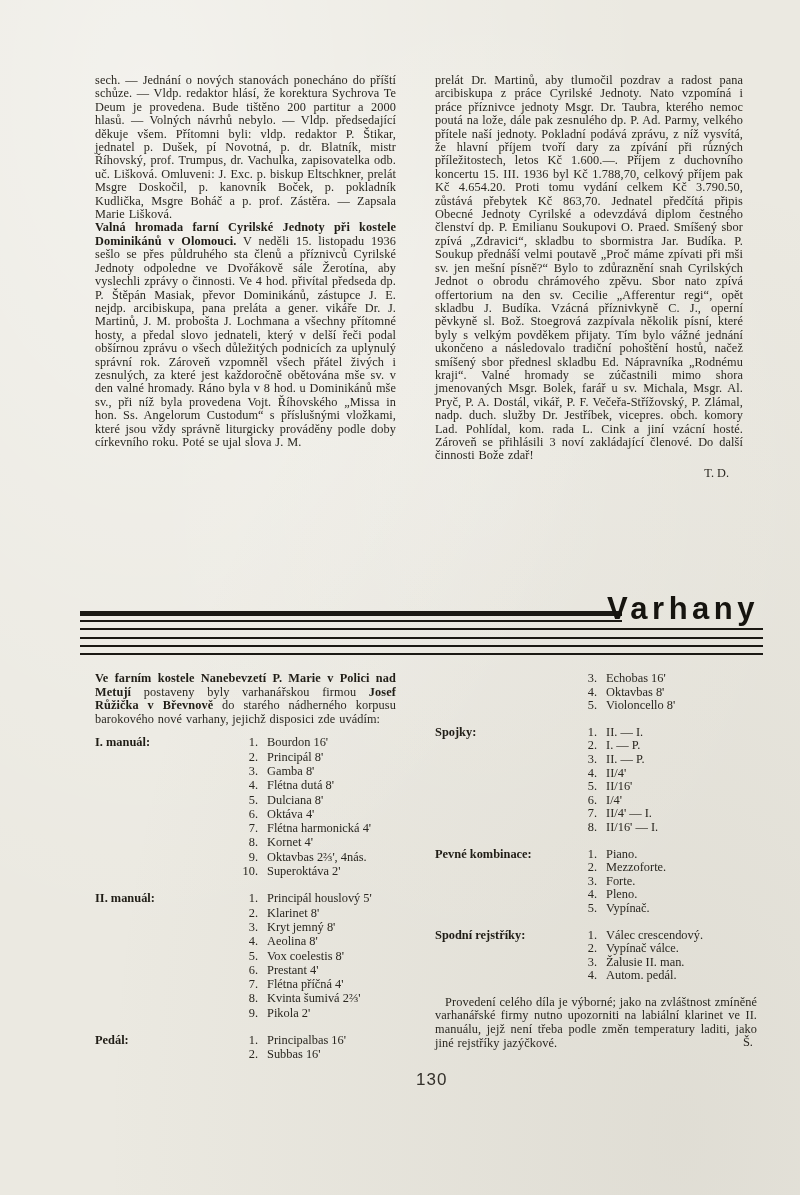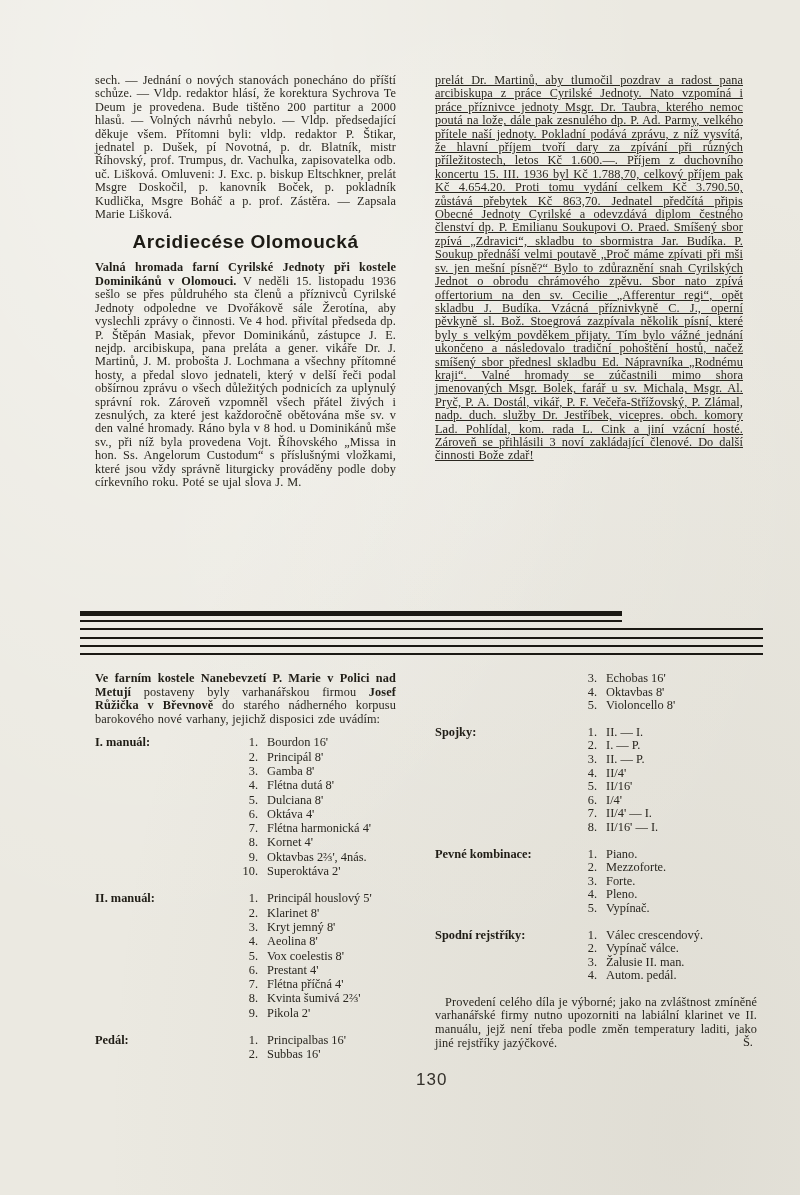--- a/index.html
+++ b/index.html
@@ -14,21 +14,21 @@
       radial-gradient(ellipse at 85% 95%, rgba(125,118,100,0.10), transparent 60%),
       radial-gradient(ellipse at 60% 40%, rgba(255,255,255,0.18), transparent 50%),
       #ebe9e1;
     color:#2a2720;
     overflow:hidden;
   }
 
   
   .top-section { position:absolute; left:95px; top:74px; width:648px; display:flex; }
   .top-left  { width:301px; margin-right:39px; }
-  .top-right { width:308px;text-decoration:underline; }
+  .top-right { width:308px; }
 
   .body-text {
     font-size:12.3px;
     line-height:13.4px;
     text-align:justify;
     letter-spacing:0.1px;
     word-spacing:0.6px;
   }
 
   .col-heading {
@@ -97,35 +97,36 @@
   }
 </style>
 </head>
 <body>
 
 <div class="page">
 
   <section class="top-section">
     <div class="top-left">
       <p class="body-text">sech. — Jednání o nových stanovách ponecháno do příští schůze. — Vldp. redaktor hlásí, že korektura Sychrova Te Deum je provedena. Bude tištěno 200 partitur a 2000 hlasů. — Volných návrhů nebylo. — Vldp. předsedající děkuje všem. Přítomni byli: vldp. redaktor P. Štikar, jednatel p. Dušek, pí Novotná, p. dr. Blatník, mistr Říhovský, prof. Trumpus, dr. Vachulka, zapisovatelka odb. uč. Lišková. Omluveni: J. Exc. p. biskup Eltschkner, prelát Msgre Doskočil, p. kanovník Boček, p. pokladník Kudlička, Msgre Boháč a p. prof. Zástěra. — Zapsala Marie Lišková.</p>
-      <h2 class="col-heading">Arcidiecése Olomoucká</h2>
       <p class="body-text"><b>Valná hromada farní Cyrilské Jednoty při kostele Dominikánů v Olomouci.</b><span> V neděli 15. listopadu 1936 sešlo se přes půldruhého sta členů a příznivců Cyrilské Jednoty odpoledne ve Dvořákově sále Žerotína, aby vyslechli zprávy o činnosti. Ve 4 hod. přivítal předseda dp. P. Štěpán Masiak, převor Dominikánů, zástupce J. E. nejdp. arcibiskupa, pana preláta a gener. vikáře Dr. J. Martinů, J. M. probošta J. Lochmana a všechny přítomné hosty, a předal slovo jednateli, který v delší řeči podal obšírnou zprávu o všech důležitých podnicích za uplynulý správní rok. Zároveň vzpomněl všech přátel živých i zesnulých, za které jest každoročně obětována mše sv. v den valné hromady. Ráno byla v 8 hod. u Dominikánů mše sv., při níž byla provedena Vojt. Říhovského „Missa in hon. Ss. Angelorum Custodum“ s příslušnými vložkami, které jsou vždy správně liturgicky prováděny podle doby církevního roku. Poté se ujal slova J. M.</span></p>
     </div>
     <div class="top-right">
       <p class="body-text">prelát Dr. Martinů, aby tlumočil pozdrav a radost pana arcibiskupa z práce Cyrilské Jednoty. Nato vzpomíná i práce příznivce jednoty Msgr. Dr. Taubra, kterého nemoc poutá na lože, dále pak zesnulého dp. P. Ad. Parmy, velkého přítele naší jednoty. Pokladní podává zprávu, z níž vysvítá, že hlavní příjem tvoří dary za zpívání při různých příležitostech, letos Kč 1.600.—. Příjem z duchovního koncertu 15. III. 1936 byl Kč 1.788,70, celkový příjem pak Kč 4.654.20. Proti tomu vydání celkem Kč 3.790.50, zůstává přebytek Kč 863,70. Jednatel předčítá připis Obecné Jednoty Cyrilské a odevzdává diplom čestného členství dp. P. Emilianu Soukupovi O. Praed. Smíšený sbor zpívá „Zdravici“, skladbu to sbormistra Jar. Budíka. P. Soukup přednáší velmi poutavě „Proč máme zpívati při mši sv. jen mešní písně?“ Bylo to zdůraznění snah Cyrilských Jednot o obrodu chrámového zpěvu. Sbor nato zpívá offertorium na den sv. Cecilie „Afferentur regi“, opět skladbu J. Budíka. Vzácná příznivkyně C. J., operní pěvkyně sl. Bož. Stoegrová zazpívala několik písní, které byly s velkým povděkem přijaty. Tím bylo vážné jednání ukončeno a následovalo tradiční pohoštění hostů, načež smíšený sbor přednesl skladbu Ed. Nápravníka „Rodnému kraji“. Valné hromady se zúčastnili mimo shora jmenovaných Msgr. Bolek, farář u sv. Michala, Msgr. Al. Pryč, P. A. Dostál, vikář, P. F. Večeřa-Střížovský, P. Zlámal, nadp. duch. služby Dr. Jestříbek, vicepres. obch. komory Lad. Pohlídal, kom. rada L. Cink a jiní vzácní hosté. Zároveň se přihlásili 3 noví zakládající členové. Do další činnosti Bože zdař!</p>
+      <p class="signature">T. D.</p>
     </div>
   </section>
 
   <div class="divider">
     <div class="rule thick"></div>
     <div class="rule sub"></div>
     <div class="rule f1"></div>
     <div class="rule f2"></div>
     <div class="rule f3"></div>
     <div class="rule f4"></div>
+    <div class="divider-title">Varhany</div>
   </div>
 
   <section class="bottom-section">
 
     <div class="bot-left">
       <p class="intro"><b>Ve farním kostele Nanebevzetí P. Marie v Polici nad Metují</b><span> postaveny byly varhanářskou firmou </span><b>Josef Růžička v Břevnově</b><span> do starého nádherného korpusu barokového nové varhany, jejichž disposici zde uvádím:</span></p>
 
       <div class="group">
         <div class="group-label">I. manuál:</div>
         <div class="group-items">

